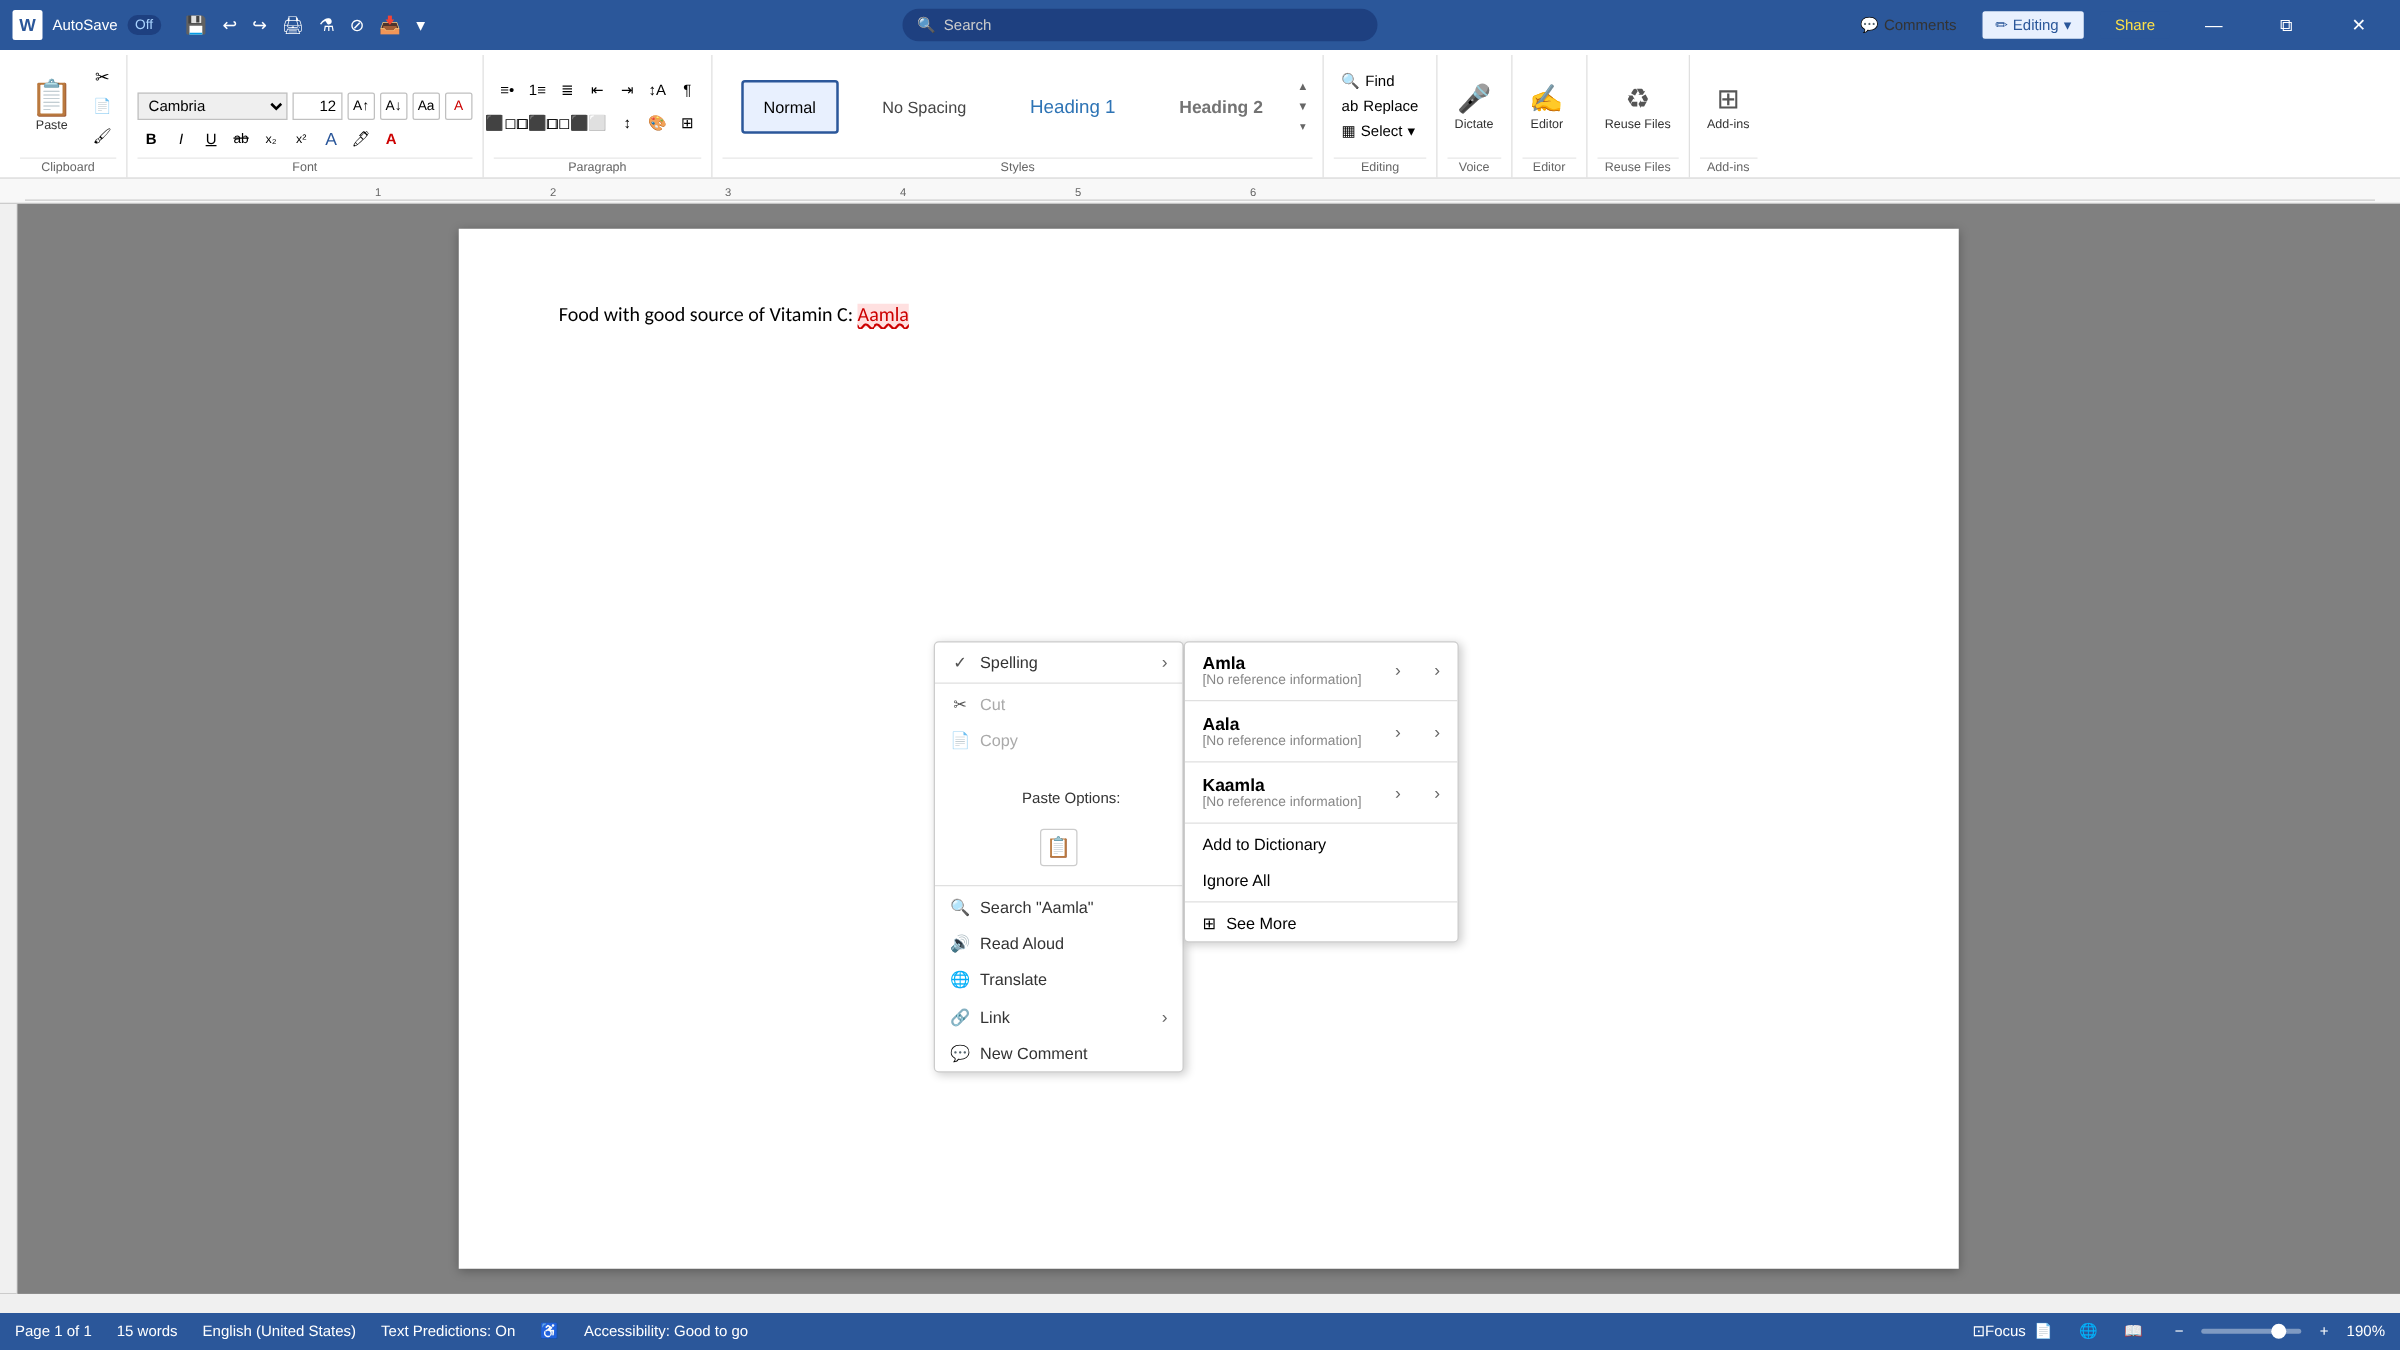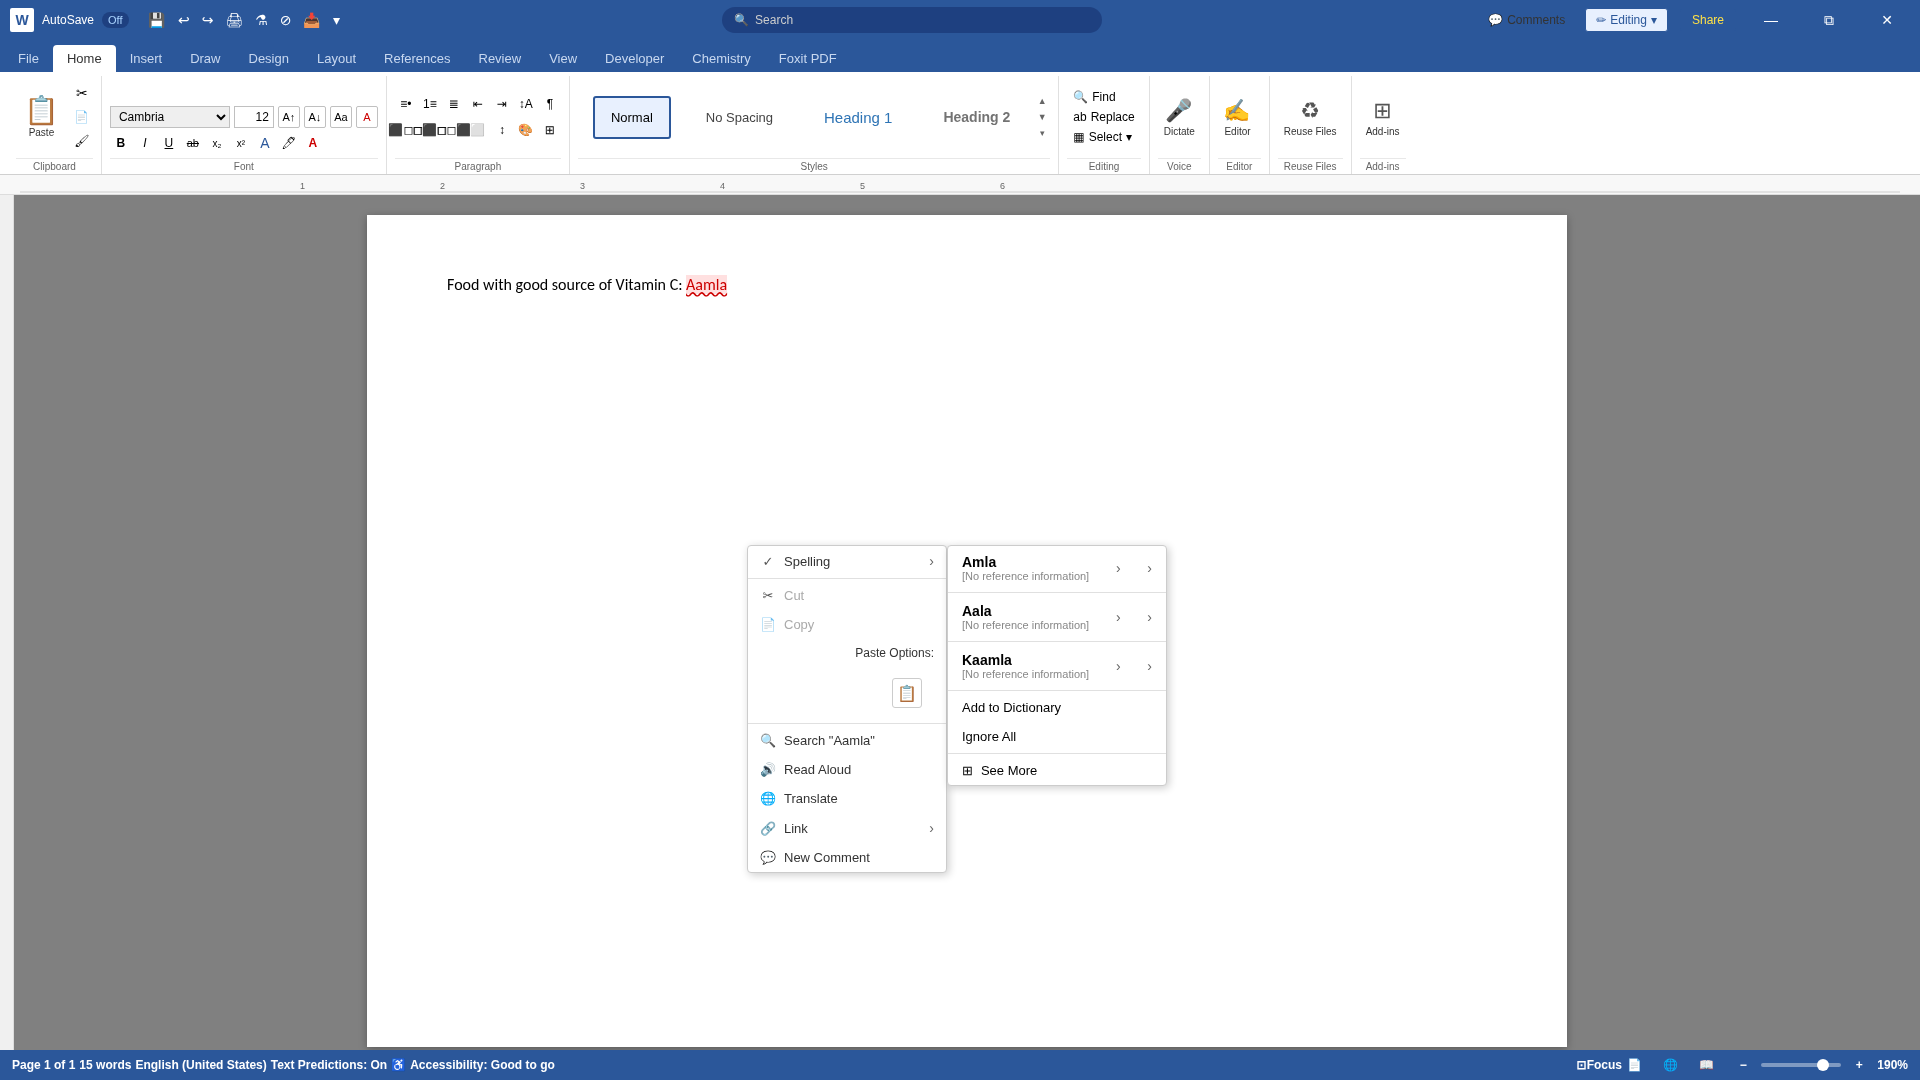--- a/index.html
+++ b/index.html
@@ -140,25 +140,24 @@
 
     
     .status-bar {
       height: 30px;
       background: #2b579a;
       display: flex;
       align-items: center;
       padding: 0 12px;
       color: white;
       font-size: 12px;
-      gap: 4px;
+      gap: 20px;
       position: fixed;
       bottom: 0;
       width: 1920px;
-      font-weight: bold;
     }
     .status-right { margin-left: auto; display: flex; align-items: center; gap: 16px; }
     .zoom-bar { display: flex; align-items: center; gap: 8px; }
     .zoom-slider { width: 80px; height: 4px; background: rgba(255,255,255,0.4); border-radius: 2px; position: relative; }
     .zoom-thumb { width: 12px; height: 12px; background: white; border-radius: 50%; position: absolute; top: -4px; left: 70%; }
     .view-btn { width: 20px; height: 20px; display: flex; align-items: center; justify-content: center; cursor: pointer; }
 
     
     .para-group { display: flex; flex-direction: column; gap: 4px; }
     .para-row { display: flex; gap: 2px; align-items: center; }
@@ -199,34 +198,20 @@
       <span>▾</span>
     </div>
     <div class="share-btn">Share</div>
     <div class="win-btn">—</div>
     <div class="win-btn">⧉</div>
     <div class="win-btn close">✕</div>
   </div>
 </div>
 
 <div class="ribbon">
-  <div class="ribbon-tabs">
-    <div class="ribbon-tab">File</div>
-    <div class="ribbon-tab active">Home</div>
-    <div class="ribbon-tab">Insert</div>
-    <div class="ribbon-tab">Draw</div>
-    <div class="ribbon-tab">Design</div>
-    <div class="ribbon-tab">Layout</div>
-    <div class="ribbon-tab">References</div>
-    <div class="ribbon-tab">Review</div>
-    <div class="ribbon-tab">View</div>
-    <div class="ribbon-tab">Developer</div>
-    <div class="ribbon-tab">Chemistry</div>
-    <div class="ribbon-tab">Foxit PDF</div>
-  </div>
 
   <div class="ribbon-content">
 
     <div class="ribbon-group">
       <div class="ribbon-group-content">
         <div class="paste-btn">
           <span class="paste-icon">📋</span>
           <span class="paste-label">Paste</span>
         </div>
         <div style="display:flex;flex-direction:column;gap:2px;">
@@ -403,21 +388,21 @@
         </div>
         <div class="ctx-separator"></div>
         <div class="ctx-item disabled">
           <span class="ctx-icon">✂</span>
           <span>Cut</span>
         </div>
         <div class="ctx-item disabled">
           <span class="ctx-icon">📄</span>
           <span>Copy</span>
         </div>
-        <div class="ctx-item" style="flex-direction:column;align-items:flex-end;">
+        <div class="ctx-item" style="flex-direction:column;align-items:center;margin-top:17px;">
           <span style="font-size:12px;color:#333;margin-bottom:4px;padding-left:20px;font-weight:500;">Paste Options:</span>
           <div class="paste-options-row">
             <div class="paste-opt-btn">📋</div>
           </div>
         </div>
         <div class="ctx-separator"></div>
         <div class="ctx-item">
           <span class="ctx-icon">🔍</span>
           <span>Search "Aamla"</span>
         </div>

